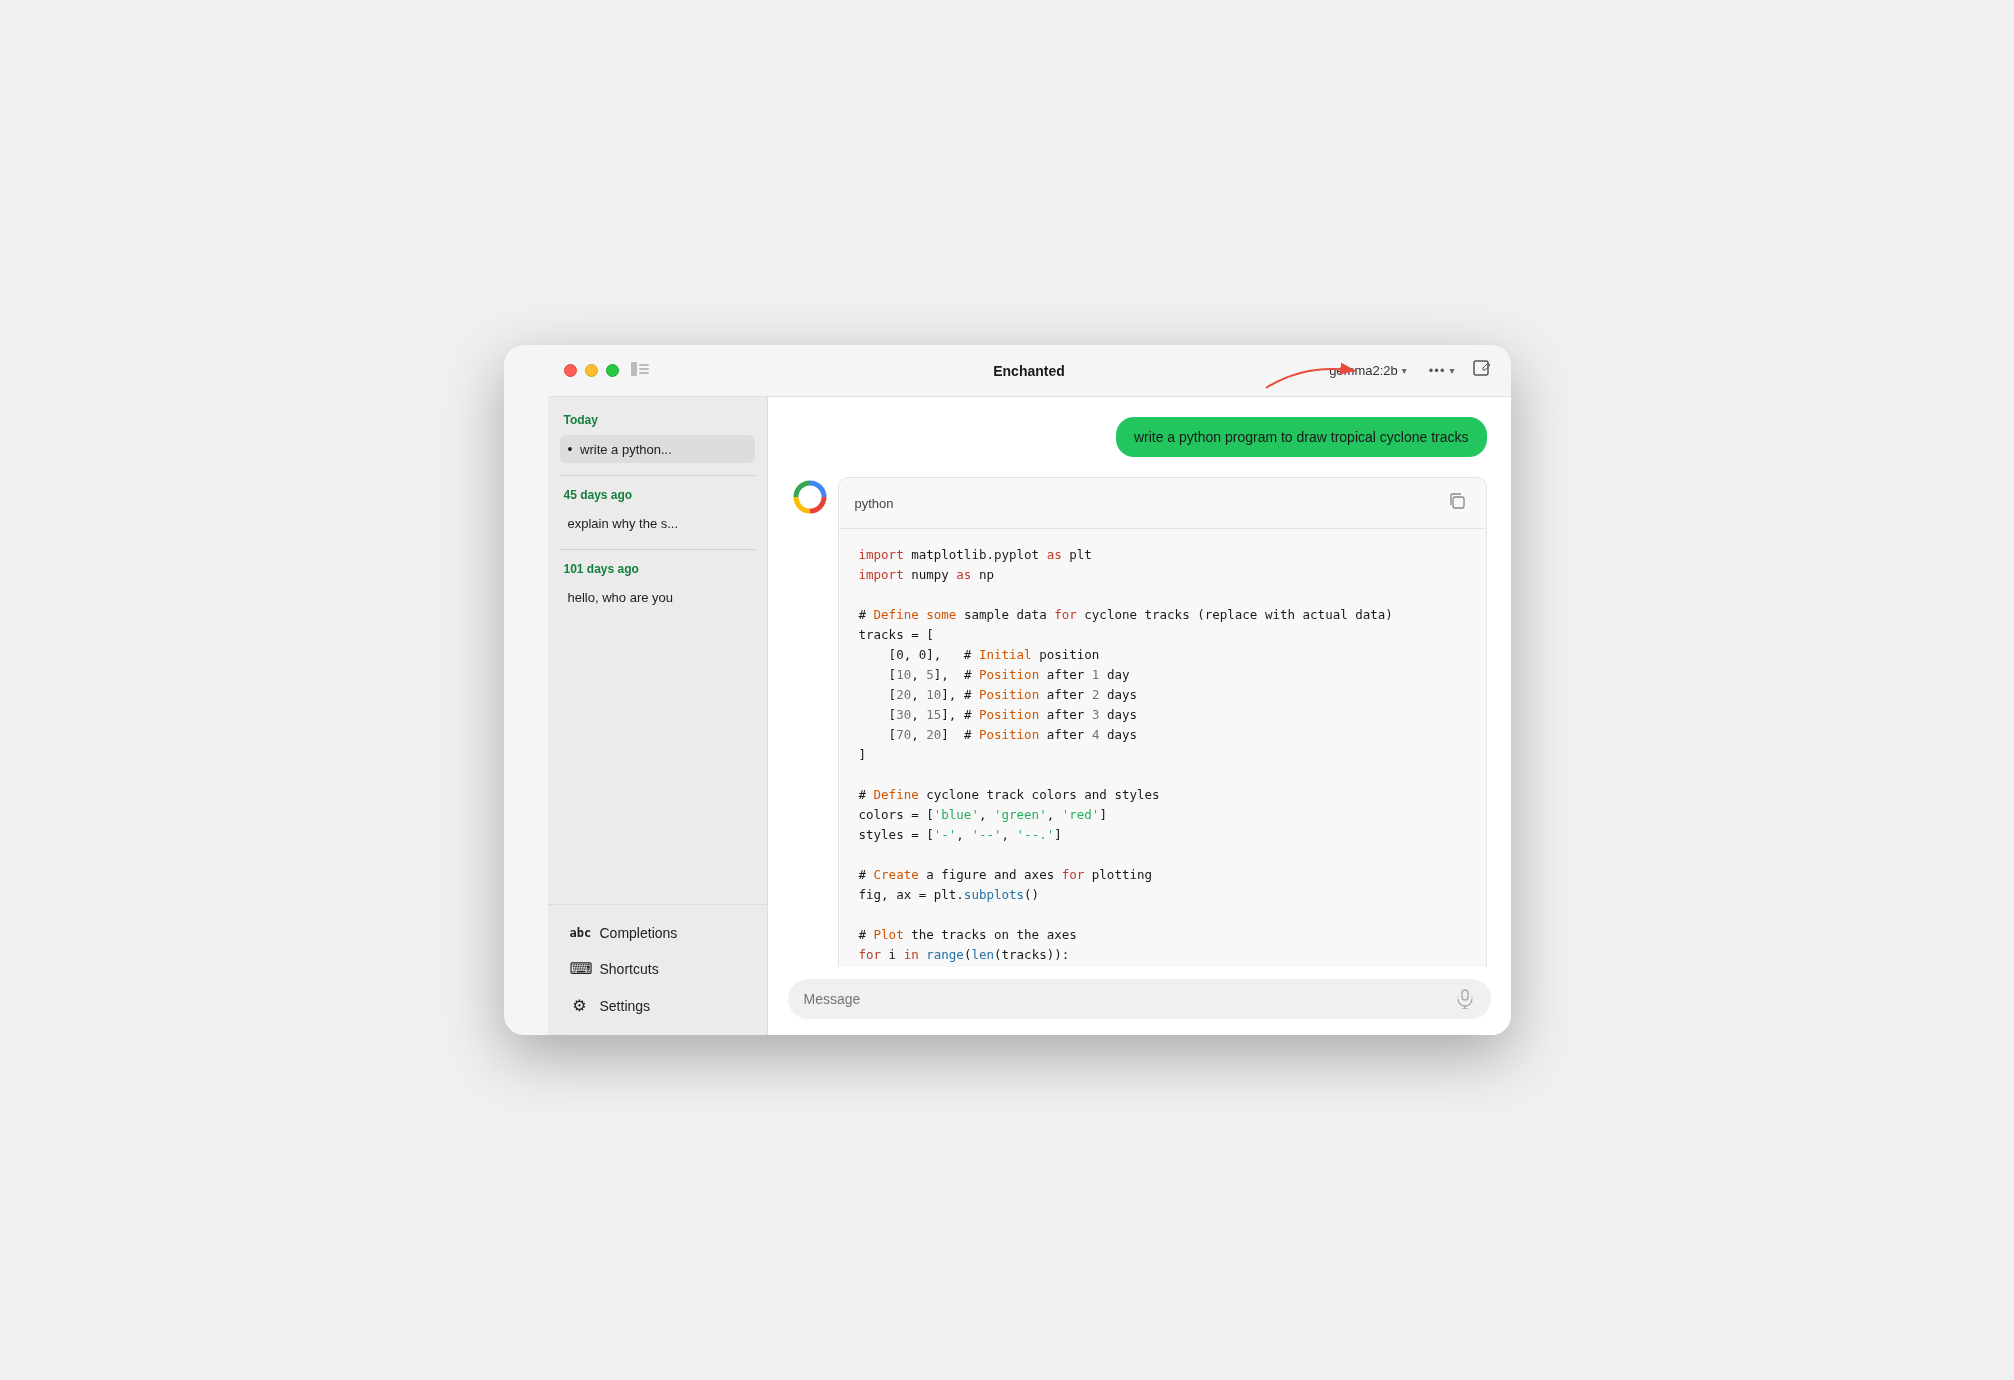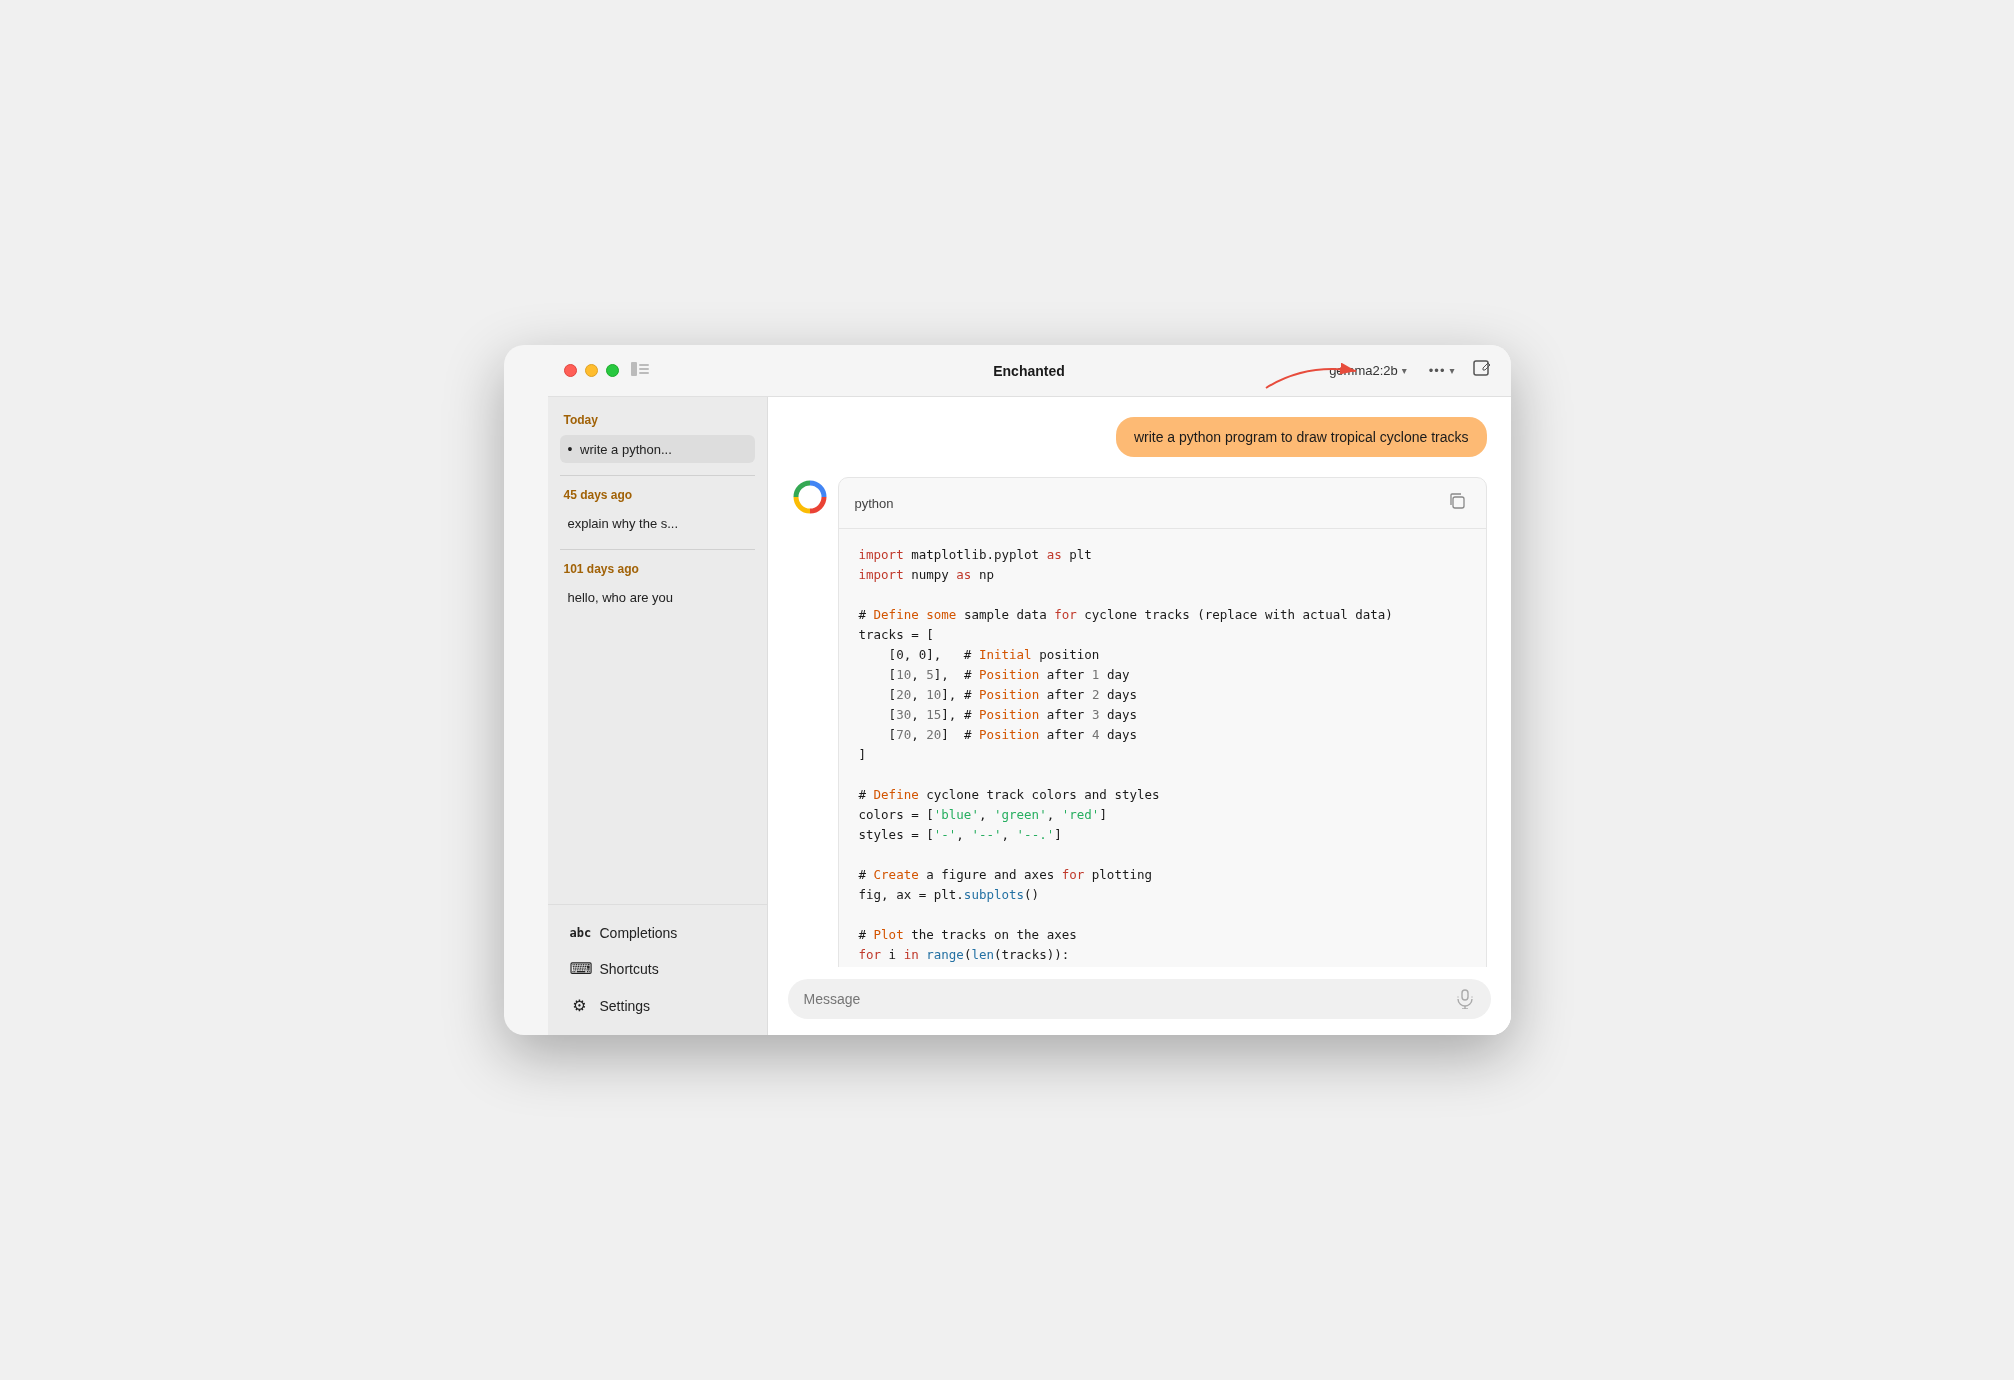--- a/index.html
+++ b/index.html
@@ -118,21 +118,21 @@
 
     .sidebar-content {
       flex: 1;
       overflow-y: auto;
       padding: 16px 12px;
     }
 
     .sidebar-section-label {
       font-size: 12px;
       font-weight: 600;
-      color: #a16207;
+      color: #15803d;
       margin-bottom: 8px;
       padding-left: 4px;
     }
 
     .sidebar-item {
       padding: 6px 8px;
       font-size: 13px;
       color: #222;
       border-radius: 6px;
       cursor: pointer;
@@ -197,21 +197,21 @@
     }
 
     
     .user-message {
       display: flex;
       justify-content: flex-end;
       margin-bottom: 20px;
     }
 
     .user-bubble {
-      background: #fdba74;
+      background: #22c55e;
       border-radius: 18px;
       padding: 12px 18px;
       max-width: 70%;
       font-size: 14px;
       color: #1a1a1a;
     }
 
     
     .assistant-message {
       display: flex;

